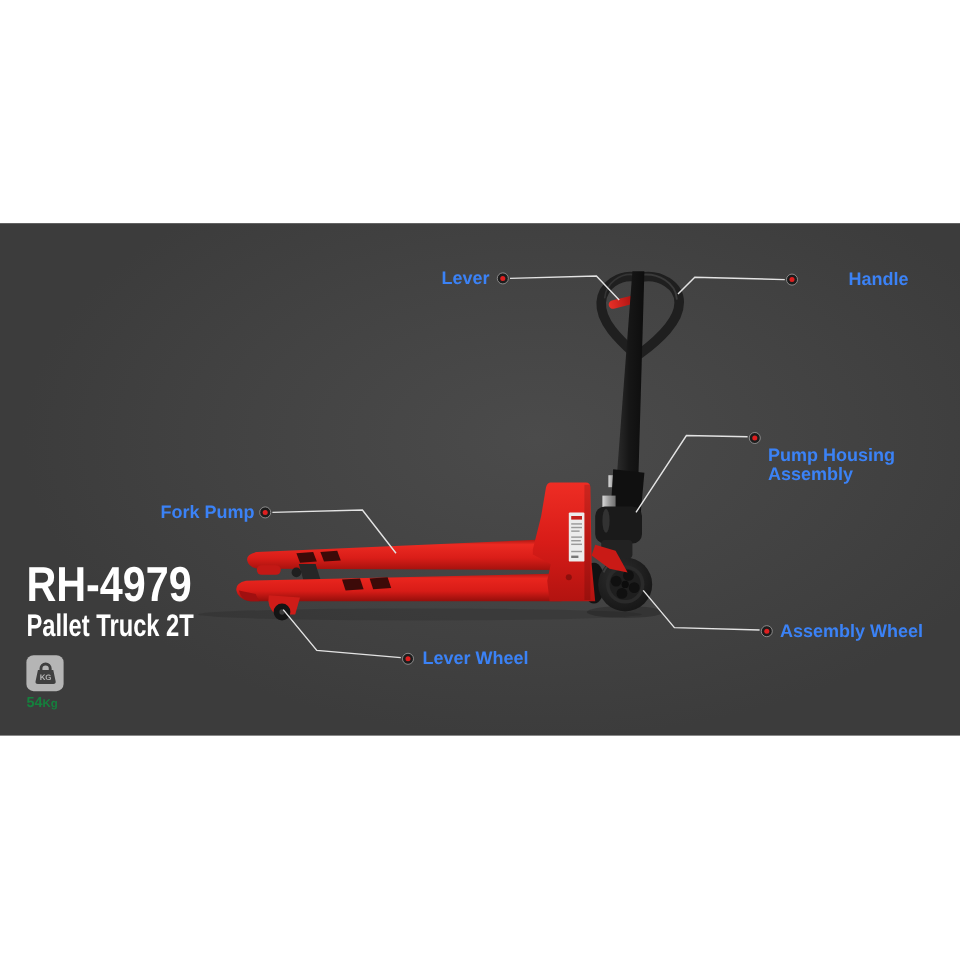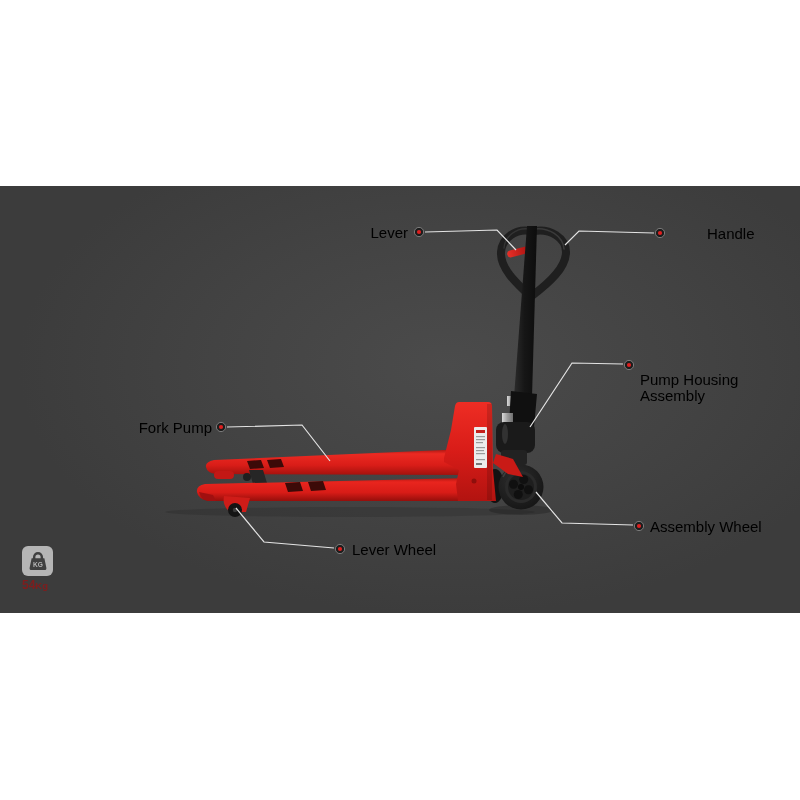--- a/index.html
+++ b/index.html
@@ -6,21 +6,21 @@
   .stage{
     position:relative;width:800px;height:800px;overflow:hidden;
     background:#ffffff;font-family:"Liberation Sans", sans-serif;
   }
   .band{
     position:absolute;left:0;top:186px;width:800px;height:427px;
     background:radial-gradient(ellipse 430px 250px at 56% 42%, #4b4b4b 0%, #434343 55%, #3c3c3c 100%);
   }
   .scene{position:absolute;left:0;top:0;width:800px;height:800px;}
   .callout{
-    position:absolute;color:#000000;font-weight:normal;font-size:15px;
+    position:absolute;color:#3b82f6;font-weight:bold;font-size:15px;
     line-height:15px;white-space:nowrap;transform:translateY(-50%);
   }
   .callout.right{text-align:right;}
   .callout.wrap{white-space:normal;width:118px;line-height:16px;}
   #lbl-lever{right:392px;top:232px;}
   #lbl-handle{left:671px;top:233px;margin-left:36px;}
   #lbl-pump{left:640px;top:388px;}
   #lbl-fork{right:588px;top:427px;}
   #lbl-steering{left:650px;top:526px;}
   #lbl-load{left:352px;top:549px;}
@@ -31,21 +31,21 @@
   }
   .ptype{
     font-size:26px;font-weight:bold;line-height:26px;margin-top:1px;
     transform:scaleX(.76);transform-origin:left top;white-space:nowrap;
   }
   .kg-badge{
     position:absolute;left:22px;top:546px;width:31px;height:30px;
     background:#b5b5b5;border-radius:6px;display:flex;align-items:center;justify-content:center;
   }
   .weight-row{
-    position:absolute;left:22px;top:579px;color:#7f1d1d;font-weight:bold;font-size:12px;line-height:12px;
+    position:absolute;left:22px;top:579px;color:#15803d;font-weight:bold;font-size:12px;line-height:12px;
   }
   .weight-row .unit{font-size:9.5px;}
 </style>
 </head>
 <body>
 
 <div class="stage">
 
   <div class="band"></div>
 
@@ -207,20 +207,24 @@
     </g>
   </svg>
 
   <div class="callout right" id="lbl-lever">Lever</div>
   <div class="callout" id="lbl-handle">Handle</div>
   <div class="callout wrap" id="lbl-pump">Pump Housing Assembly</div>
   <div class="callout right" id="lbl-fork">Fork Pump</div>
   <div class="callout" id="lbl-steering">Assembly Wheel</div>
   <div class="callout" id="lbl-load">Lever Wheel</div>
 
+  <div class="title-block">
+    <div class="model">RH-4979</div>
+    <div class="ptype">Pallet Truck 2T</div>
+  </div>
 
   <div class="kg-badge">
     <svg width="22" height="22" viewBox="0 0 20 20">
       <path d="M6.5 8.2 v-1.7 a3.5 3.5 0 0 1 7 0 v1.7" fill="none" stroke="#3f3f3f" stroke-width="2.2"></path>
       <path d="M4.2 7.5 h11.6 l1.8 8.6 a1.8 1.8 0 0 1 -1.8 2.1 H4.2 a1.8 1.8 0 0 1 -1.8 -2.1 z" fill="#3f3f3f"></path>
       <text x="10" y="15.2" text-anchor="middle" font-family="Liberation Sans, sans-serif" font-size="6" font-weight="bold" fill="#b5b5b5">KG</text>
     </svg>
   </div>
   <div class="weight-row"><span>54</span><span class="unit">Kg</span></div>
 

